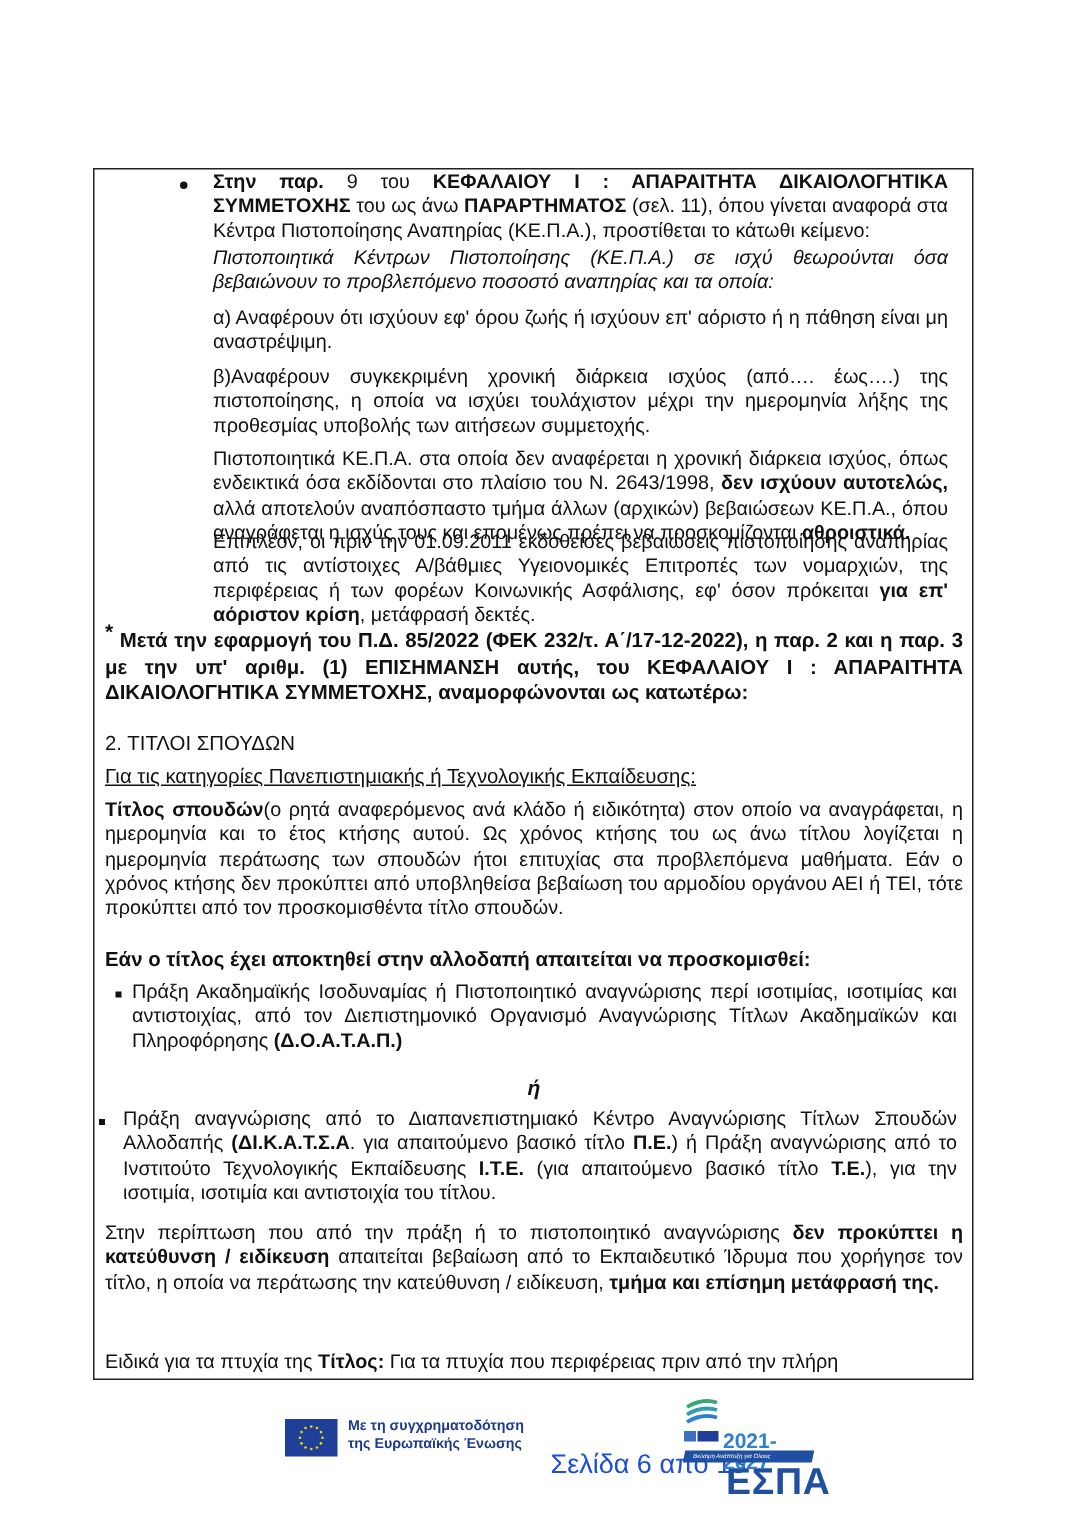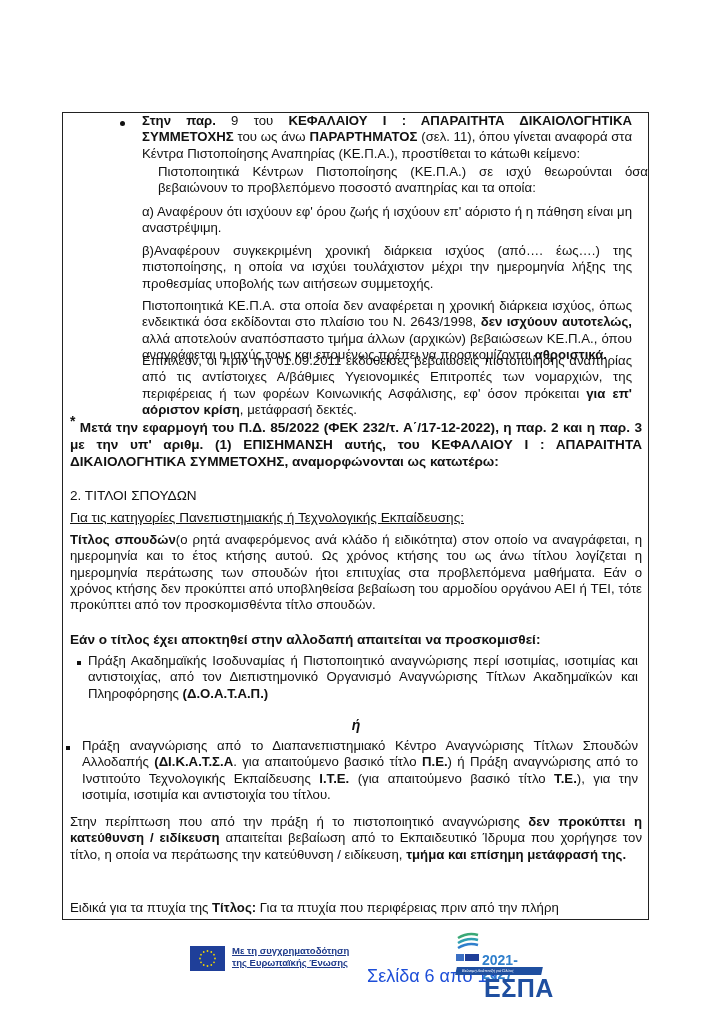--- a/index.html
+++ b/index.html
@@ -9,40 +9,40 @@
            border:1px solid #222; border-bottom:none; box-sizing:border-box; }
   .frame-bottom { position:absolute; left:62px; top:919px; width:587px; height:1px; background:#222; }
   .p { position:absolute; line-height:16.3px; margin:0; text-align:justify; }
   b { font-weight:bold; }
   .bullet-dot { position:absolute; width:5px; height:5px; background:#111; border-radius:50%; }
   .bullet-sq { position:absolute; width:4px; height:4px; background:#111; }
   .u { text-decoration:underline; }
   .center { text-align:center; }
   .footer-eu { position:absolute; left:190px; top:946px; width:35px; height:25px; background:#1f3f99; }
   .eu-stars { position:absolute; left:0; top:0; width:35px; height:25px; }
-  .eu-text { position:absolute; left:232px; top:945px; font-size:9.5px; line-height:12px; color:#1e3a8a; font-weight:bold;text-decoration:underline; }
+  .eu-text { position:absolute; left:232px; top:945px; font-size:9.5px; line-height:12px; color:#1e3a8a; font-weight:bold; }
   .page-num { position:absolute; left:367px; top:966px; font-size:18px; color:#1d4ed8; }
   .espa { position:absolute; left:454px; top:928px; width:90px; height:50px; }
   .espa-title { position:absolute; left:30px; top:0; font-size:25px; font-weight:bold; color:#1f4fa0; letter-spacing:0.5px; line-height:26px;margin-top:47px; }
   .espa-years { position:absolute; left:28px; top:25px; font-size:14px; font-weight:bold; color:#2f7fcc; line-height:14px; }
   .espa-band { position:absolute; left:2px; top:39px; width:86px; height:8px; background:#1f4fa0; font-size:4px; color:#fff; line-height:8px; padding-left:6px; box-sizing:border-box; transform:skewX(-12deg); white-space:nowrap; overflow:hidden; }
   .espa-waves { position:absolute; left:2px; top:4px; width:24px; height:20px; }
   .espa-flag { position:absolute; left:2px; top:26px; width:8px; height:7px; background:#3b6fc4; }
   .espa-euflag { position:absolute; left:11px; top:26px; width:14px; height:7px; background:#1f3f99; }
 </style>
 </head>
 <body>
 
 <div class="frame"></div>
 <div class="frame-bottom"></div>
 
 <span class="bullet-dot" style="left:120px;top:121px;"></span>
 <p class="p" style="left:142px;top:113px;width:490px;"><b>Στην παρ.</b><span> 9 του </span><b>ΚΕΦΑΛΑΙΟΥ Ι : ΑΠΑΡΑΙΤΗΤΑ ΔΙΚΑΙΟΛΟΓΗΤΙΚΑ ΣΥΜΜΕΤΟΧΗΣ</b> <span>του ως άνω </span><b>ΠΑΡΑΡΤΗΜΑΤΟΣ</b><span> (σελ. 11), όπου γίνεται αναφορά στα Κέντρα Πιστοποίησης Αναπηρίας (ΚΕ.Π.Α.), προστίθεται το κάτωθι κείμενο:</span></p>
 
-<p class="p" style="left:158px;top:164px;width:490px;">Πιστοποιητικά Κέντρων Πιστοποίησης (ΚΕ.Π.Α.) σε ισχύ θεωρούνται όσα βεβαιώνουν το προβλεπόμενο ποσοστό αναπηρίας και τα οποία:</p>
+<p class="p" style="left:142px;top:164px;width:490px;font-style:italic;">Πιστοποιητικά Κέντρων Πιστοποίησης (ΚΕ.Π.Α.) σε ισχύ θεωρούνται όσα βεβαιώνουν το προβλεπόμενο ποσοστό αναπηρίας και τα οποία:</p>
 <p class="p" style="left:142px;top:204px;width:490px;">α) Αναφέρουν ότι ισχύουν εφ' όρου ζωής ή ισχύουν επ' αόριστο ή η πάθηση είναι μη αναστρέψιμη.</p>
 <p class="p" style="left:142px;top:243px;width:490px;">β)Αναφέρουν συγκεκριμένη χρονική διάρκεια ισχύος (από…. έως….) της πιστοποίησης, η οποία να ισχύει τουλάχιστον μέχρι την ημερομηνία λήξης της προθεσμίας υποβολής των αιτήσεων συμμετοχής.</p>
 <p class="p" style="left:142px;top:298px;width:490px;"><span>Πιστοποιητικά ΚΕ.Π.Α. στα οποία δεν αναφέρεται η χρονική διάρκεια ισχύος, όπως ενδεικτικά όσα εκδίδονται στο πλαίσιο του Ν. 2643/1998, </span><b>δεν ισχύουν αυτοτελώς,</b><span> αλλά αποτελούν αναπόσπαστο τμήμα άλλων (αρχικών) βεβαιώσεων ΚΕ.Π.Α., όπου αναγράφεται η ισχύς τους και επομένως πρέπει να προσκομίζονται </span><b>αθροιστικά.</b></p>
 <p class="p" style="left:142px;top:353px;width:490px;"><span>Επιπλέον, οι πριν την 01.09.2011 εκδοθείσες βεβαιώσεις πιστοποίησης αναπηρίας από τις αντίστοιχες Α/βάθμιες Υγειονομικές Επιτροπές των νομαρχιών, της περιφέρειας ή των φορέων Κοινωνικής Ασφάλισης, εφ' όσον πρόκειται </span><b>για επ' αόριστον κρίση</b><span>, μετάφρασή δεκτές.</span></p>
 
 <p class="p" style="left:70px;top:413px;width:572px;font-weight:bold;font-size:13.6px;line-height:17px;"><sup style="font-size:14px;">*</sup><span> Μετά την εφαρμογή του Π.Δ. 85/2022 (ΦΕΚ 232/τ. Α΄/17-12-2022), η παρ. 2 και η παρ. 3 με την υπ' αριθμ. (1) ΕΠΙΣΗΜΑΝΣΗ αυτής, του ΚΕΦΑΛΑΙΟΥ Ι : ΑΠΑΡΑΙΤΗΤΑ ΔΙΚΑΙΟΛΟΓΗΤΙΚΑ ΣΥΜΜΕΤΟΧΗΣ, αναμορφώνονται ως κατωτέρω:</span></p>
 
 <p class="p" style="left:70px;top:488px;width:572px;font-size:13.6px;">2. ΤΙΤΛΟΙ ΣΠΟΥΔΩΝ</p>
 <p class="p u" style="left:70px;top:510px;width:572px;font-size:13.6px;">Για τις κατηγορίες  Πανεπιστημιακής ή  Τεχνολογικής Εκπαίδευσης:</p>
 

